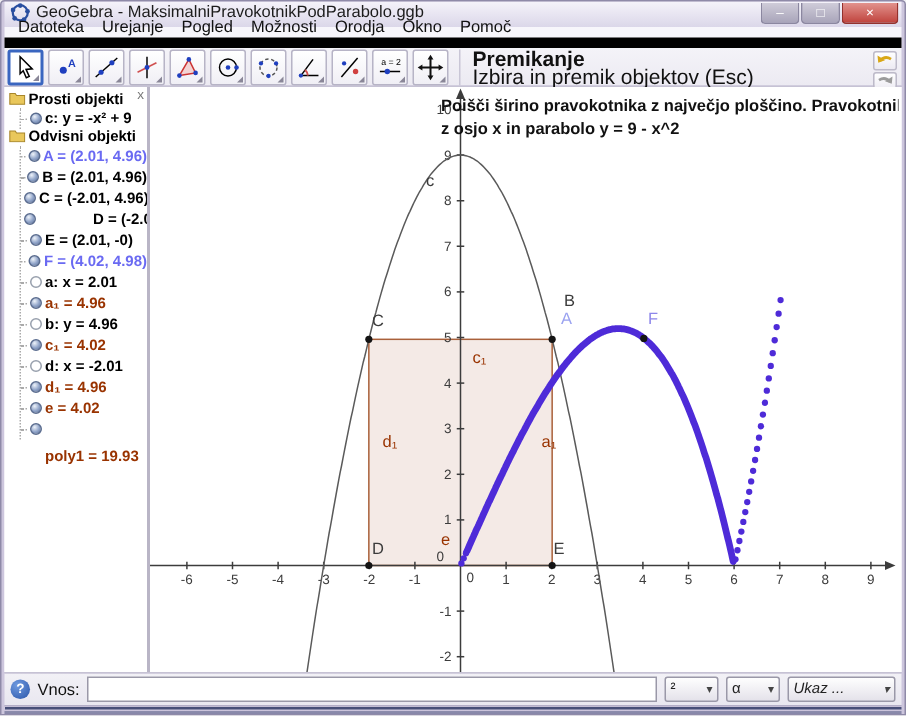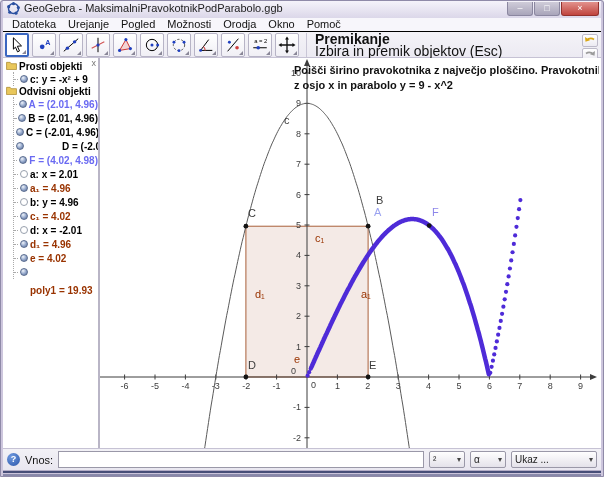--- a/index.html
+++ b/index.html
@@ -18,21 +18,21 @@
   .title-text { flex:1; white-space:nowrap; overflow:hidden; }
   .winbtns { display:flex; gap:1px; align-self:flex-start; }
   .winbtn {
     width:26px; height:14px; font-size:9px; line-height:12px; text-align:center;
     color:#fff; border:1px solid #8b87a0; border-top:none; border-radius:0 0 3px 3px;
     background:linear-gradient(#cfccd9,#a9a5ba);
   }
   .winbtn.close { background:linear-gradient(#e2928d,#c0443e); border-color:#93312d; width:38px; }
   
   .menubar {
-    height:14px; background:#f7f6fb; border-bottom:1px solid #000000;
+    height:14px; background:#f7f6fb; border-bottom:7px solid #000000;
     display:flex; gap:2px; align-items:flex-end; padding:0 4px; font-size:11px; color:#111;
   }
   .menu-item { padding:0 5px; line-height:13px; }
   
   .toolbar {
     height:26px; background:linear-gradient(#f4f3f8,#eceaf2);
     border-bottom:1px solid #c6c2d4; display:flex; align-items:center; padding:0 2px; position:relative;
   }
   .toolbtn {
     width:24px; height:24px; margin-right:3px; position:relative;
@@ -70,21 +70,21 @@
     height:22px; background:linear-gradient(#f2f1f6,#e9e7f0); border-top:1px solid #c6c2d4;
     display:flex; align-items:center; gap:5px; padding:0 4px; font-size:11px; color:#111;
   }
   .help-icon { width:13px; height:13px; border-radius:50%; background:radial-gradient(circle at 35% 30%, #6f9ae0, #2a55a8);
     color:#fff; font-size:9px; font-weight:bold; text-align:center; line-height:13px; flex:0 0 13px; }
   .vnos-input { flex:1; height:17px; border:1px solid #9a98a8; background:#fff; font-size:11px; padding:0 3px;
     font-family:"Liberation Sans", sans-serif; }
   .combo { height:17px; border:1px solid #9a98a8; border-radius:2px; background:linear-gradient(#fefefe,#e4e2ea);
     display:flex; align-items:center; justify-content:space-between; padding:0 3px; font-size:10px; color:#222; }
   .combo .arrow { font-size:8px; color:#444; margin-left:3px; }
-  .combo.c1 { width:36px; } .combo.c2 { width:36px; } .combo.c3 { width:86px; }
+  .combo.c1 { width:36px; } .combo.c2 { width:36px; } .combo.c3 { width:72px;font-style:italic; }
   
   .bottomframe { height:6px; background:linear-gradient(#d9d3e6,#bfb7d2); border-top:1px solid #b4aec7;
     box-shadow:0 2px 0 #474e78 inset; position:relative; }
   .bottomframe::after { content:""; position:absolute; left:0; right:0; bottom:0; height:2px; background:#5a5f87; opacity:.55; }
 </style>
 </head>
 <body>
 
 <div class="window">
 
@@ -244,20 +244,24 @@
               <span class="marble"></span>
               <span style="color: rgb(0, 0, 0); text-align: right;">B = (2.01, 4.96)</span>
             </div>
             <div class="alg-item">
               <span class="marble"></span>
               <span style="color: rgb(0, 0, 0);">C = (-2.01, 4.96)</span>
             </div>
             <div class="alg-item">
               <span class="marble"></span>
               <span style="color: rgb(0, 0, 0); padding-left: 36px;">D = (-2.01, 0)</span>
+            </div>
+            <div class="alg-item">
+              <span class="marble"></span>
+              <span style="color: rgb(0, 0, 0);">E = (2.01, -0)</span>
             </div>
             <div class="alg-item">
               <span class="marble"></span>
               <span style="color: rgb(106, 106, 242);">F = (4.02, 4.98)</span>
             </div>
             <div class="alg-item">
               <span class="marble hollow"></span>
               <span style="color: rgb(0, 0, 0);">a: x = 2.01</span>
             </div>
             <div class="alg-item">

